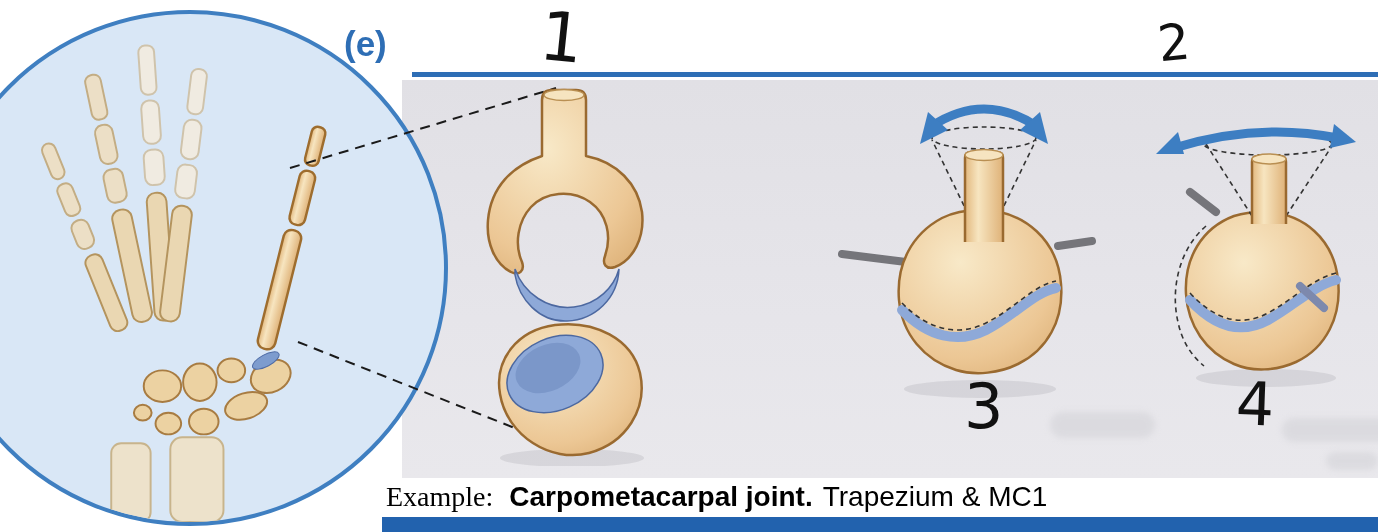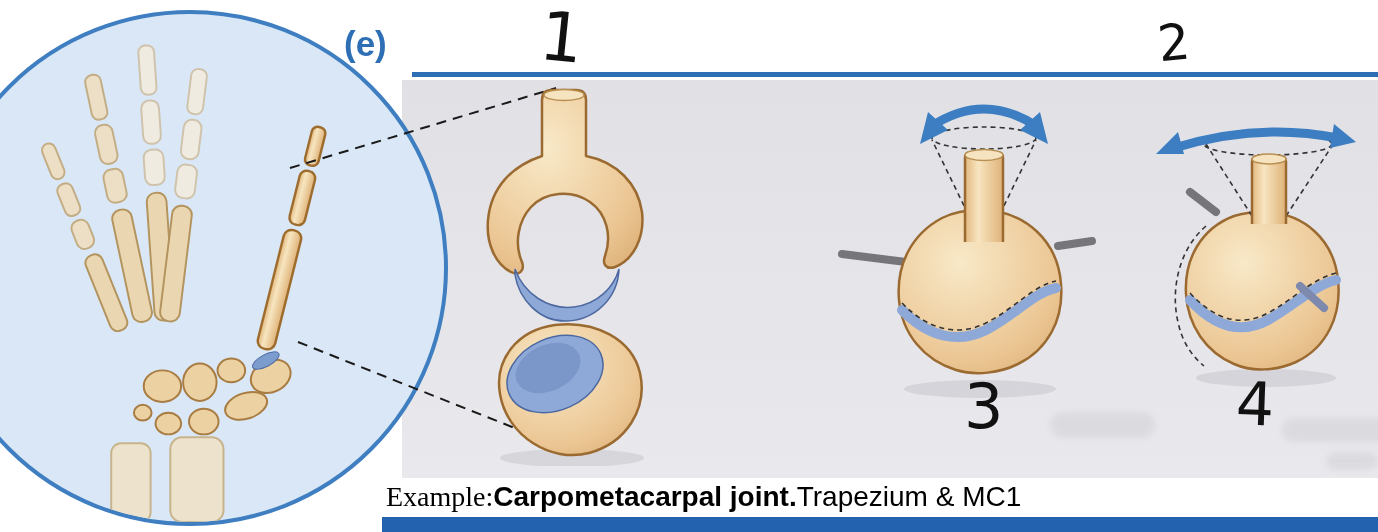--- a/index.html
+++ b/index.html
@@ -19,22 +19,22 @@
   .hw{position:absolute;color:var(--ink,#111);font-family:"DejaVu Sans",sans-serif;line-height:1}
   .hw1{left:540px;top:4px;font-size:68px;transform:rotate(6deg)}
   .hw2{left:1158px;top:18px;font-size:50px;transform:rotate(-6deg)}
   .hw3{left:964px;top:376px;font-size:62px}
   .hw4{left:1236px;top:374px;font-size:60px;transform:rotate(2deg)}
   .smudge{position:absolute;background:#cfcfd4;opacity:.5;border-radius:14px;filter:blur(3px)}
   .s1{left:1050px;top:412px;width:105px;height:26px}
   .s2{left:1282px;top:418px;width:112px;height:24px}
   .s3{left:1326px;top:452px;width:52px;height:18px}
   .caption{position:absolute;left:386px;top:481px;font-size:28px;color:#000;white-space:nowrap}
-  .caption .prefix{font-family:"Liberation Serif",serif;margin-right:0}
-  .caption .joint{font-weight:bold;}
+  .caption .prefix{font-family:"Liberation Serif",serif;margin-right:16px}
+  .caption .joint{font-weight:bold;margin-right:10px}
   .bottom-bar{position:absolute;left:382px;top:517px;width:996px;height:15px;background:var(--bar-blue,#2262ae)}
 </style>
 </head>
 <body>
 
 <svg width="0" height="0" style="position:absolute" aria-hidden="true">
   <defs>
     <radialGradient id="boneR" cx="0.38" cy="0.32" r="0.9">
       <stop offset="0" stop-color="#f8e9c8"></stop>
         <stop offset="0.65" stop-color="#ecc795"></stop>

